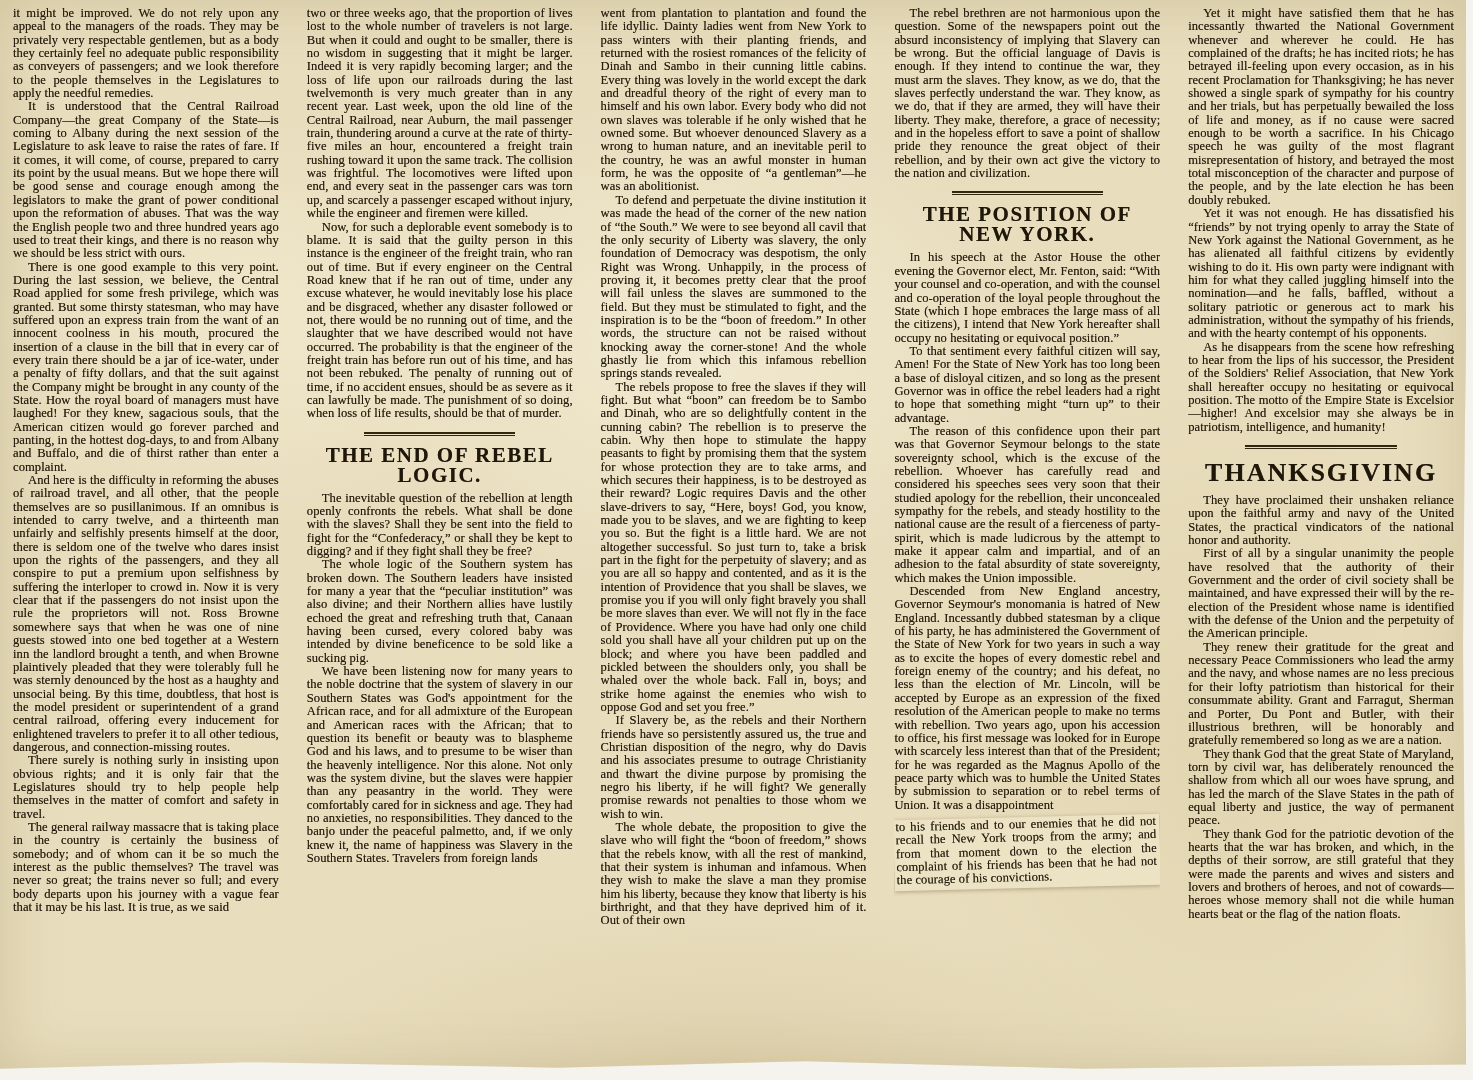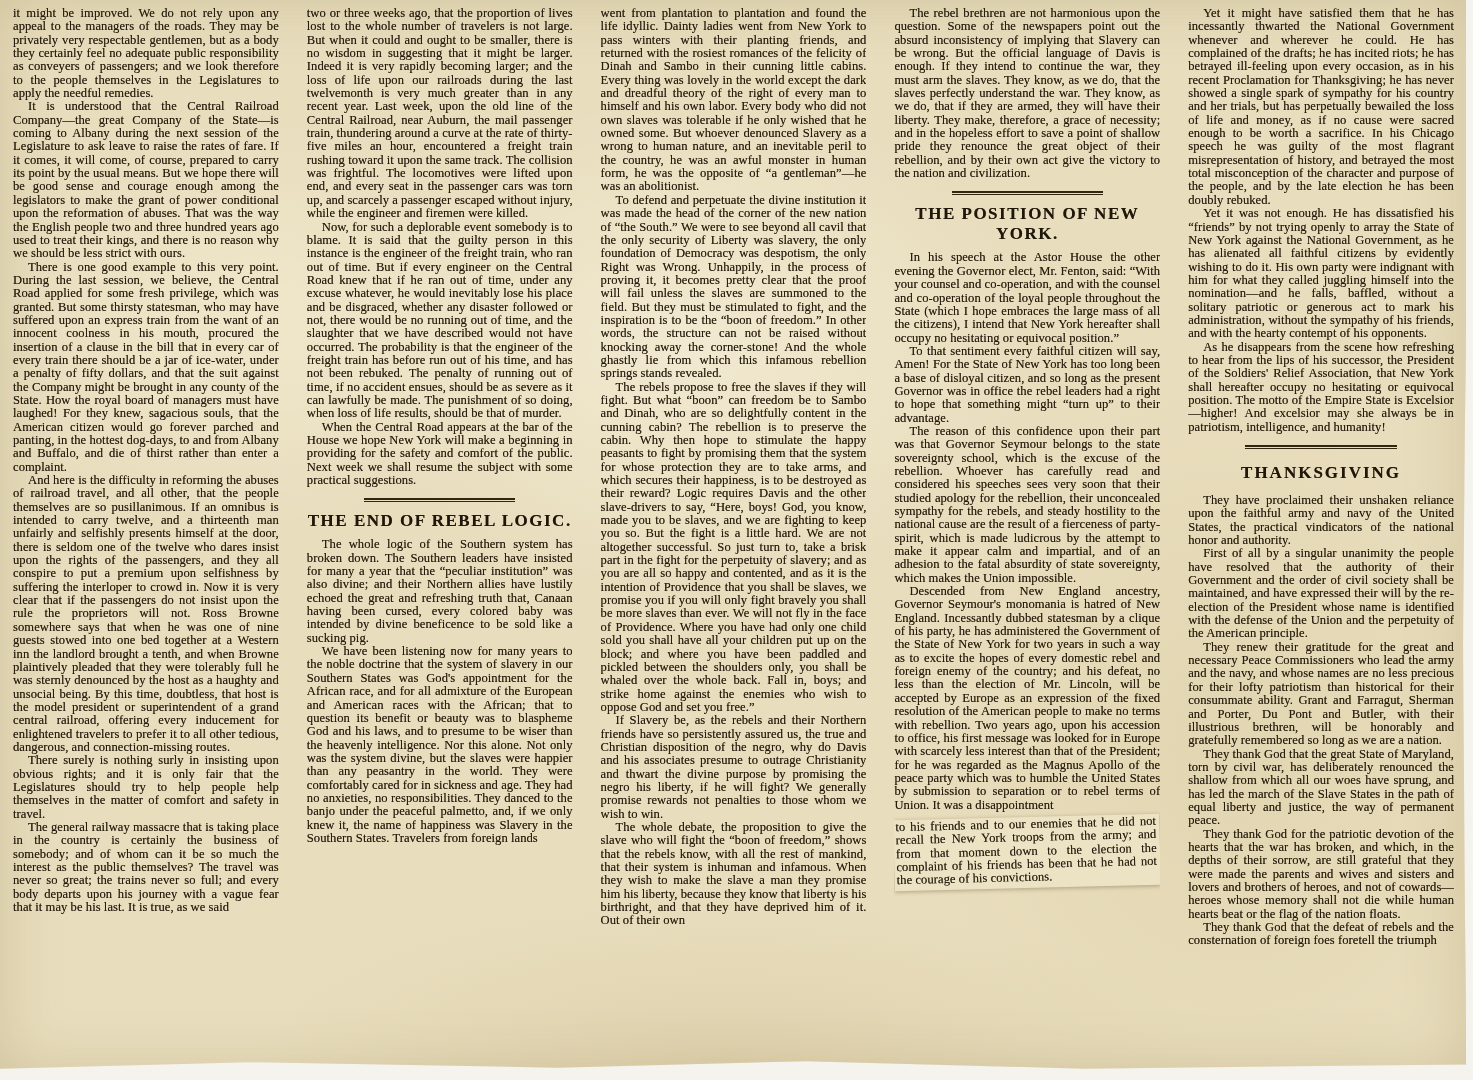--- a/index.html
+++ b/index.html
@@ -56,54 +56,54 @@
   }
   .rule{
     width:57%;
     margin:11px auto 0 auto;
     height:4px;
     border-top:2px solid #31270f;
     border-bottom:1px solid #31270f;
     box-sizing:border-box;
   }
   .headline{
-    font-size:17px;
+    font-size:21px;
     line-height:20px;
     font-weight:bold;
     text-align:center;
     letter-spacing:1.5px;
     margin:9px 0 7px 0;
     text-indent:0;
     color:#1f170a;
   }
   .headline.large{
-    font-size:17px;
+    font-size:26px;
     line-height:24px;
     letter-spacing:2px;
     margin:12px 0 9px 0;
   }
 </style>
 </head>
 <body>
 
 <div class="paper">
     <div class="col">
       <p class="para noindent">it might be improved.  We do not rely upon any appeal to the managers of the roads.  They may be privately very respectable gentlemen, but as a body they certainly feel no adequate public responsibility as conveyers of passengers; and we look therefore to the people themselves in the Legislatures to apply the needful remedies.</p>
       <p class="para">It is understood that the Central Railroad Company—the great Company of the State—is coming to Albany during the next session of the Legislature to ask leave to raise the rates of fare. If it comes, it will come, of course, prepared to carry its point by the usual means.  But we hope there will be good sense and courage enough among the legislators to make the grant of power conditional upon the reformation of abuses.  That was the way the English people two and three hundred years ago used to treat their kings, and there is no reason why we should be less strict with ours.</p>
       <p class="para">There is one good example to this very point. During the last session, we believe, the Central Road applied for some fresh privilege, which was granted.  But some thirsty statesman, who may have suffered upon an express train from the want of an innocent coolness in his mouth, procured the insertion of a clause in the bill that in every car of every train there should be a jar of ice-water, under a penalty of fifty dollars, and that the suit against the Company might be brought in any county of the State.  How the royal board of managers must have laughed! For they knew, sagacious souls, that the American citizen would go forever parched and panting, in the hottest dog-days, to and from Albany and Buffalo, and die of thirst rather than enter a complaint.</p>
       <p class="para">And here is the difficulty in reforming the abuses of railroad travel, and all other, that the people themselves are so pusillanimous. If an omnibus is intended to carry twelve, and a thirteenth man unfairly and selfishly presents himself at the door, there is seldom one of the twelve who dares insist upon the rights of the passengers, and they all conspire to put a premium upon selfishness by suffering the interloper to crowd in.  Now it is very clear that if the passengers do not insist upon the rule the proprietors will not.  Ross Browne somewhere says that when he was one of nine guests stowed into one bed together at a Western inn the landlord brought a tenth, and when Browne plaintively pleaded that they were tolerably full he was sternly denounced by the host as a haughty and unsocial being.  By this time, doubtless, that host is the model president or superintendent of a grand central railroad, offering every inducement for enlightened travelers to prefer it to all other tedious, dangerous, and connection-missing routes.</p>
       <p class="para">There surely is nothing surly in insisting upon obvious rights; and it is only fair that the Legislatures should try to help people help themselves in the matter of comfort and safety in travel.</p>
       <p class="para">The general railway massacre that is taking place in the country is certainly the business of somebody; and of whom can it be so much the interest as the public themselves?  The travel was never so great; the trains never so full; and every body departs upon his journey with a vague fear that it may be his last.  It is true, as we said</p>
     </div>
     <div class="col">
       <p class="para noindent">two or three weeks ago, that the proportion of lives lost to the whole number of travelers is not large.  But when it could and ought to be smaller, there is no wisdom in suggesting that it might be larger.  Indeed it is very rapidly becoming larger; and the loss of life upon our railroads during the last twelvemonth is very much greater than in any recent year.  Last week, upon the old line of the Central Railroad, near Auburn, the mail passenger train, thundering around a curve at the rate of thirty-five miles an hour, encountered a freight train rushing toward it upon the same track.  The collision was frightful.  The locomotives were lifted upon end, and every seat in the passenger cars was torn up, and scarcely a passenger escaped without injury, while the engineer and firemen were killed.</p>
       <p class="para">Now, for such a deplorable event somebody is to blame.  It is said that the guilty person in this instance is the engineer of the freight train, who ran out of time.  But if every engineer on the Central Road knew that if he ran out of time, under any excuse whatever, he would inevitably lose his place and be disgraced, whether any disaster followed or not, there would be no running out of time, and the slaughter that we have described would not have occurred. The probability is that the engineer of the freight train has before run out of his time, and has not been rebuked.  The penalty of running out of time, if no accident ensues, should be as severe as it can lawfully be made.  The punishment of so doing, when loss of life results, should be that of murder.</p>
-      <p class="para">When the Central Road appears at the bar of the House we hope New York will make a beginning in providing for the safety and comfort of the public.  Next week we shall resume the subject with some practical suggestions.</p>
       <div class="rule"></div>
       <h2 class="headline">THE END OF REBEL LOGIC.</h2>
+      <p class="para">The inevitable question of the rebellion at length openly confronts the rebels.  What shall be done with the slaves?  Shall they be sent into the field to fight for the “Confederacy,” or shall they be kept to digging? and if they fight shall they be free?</p>
       <p class="para">The whole logic of the Southern system has broken down.  The Southern leaders have insisted for many a year that the “peculiar institution” was also divine; and their Northern allies have lustily echoed the great and refreshing truth that, Canaan having been cursed, every colored baby was intended by divine beneficence to be sold like a sucking pig.</p>
       <p class="para">We have been listening now for many years to the noble doctrine that the system of slavery in our Southern States was God's appointment for the African race, and for all admixture of the European and American races with the African; that to question its benefit or beauty was to blaspheme God and his laws, and to presume to be wiser than the heavenly intelligence.  Nor this alone.  Not only was the system divine, but the slaves were happier than any peasantry in the world.  They were comfortably cared for in sickness and age.  They had no anxieties, no responsibilities.  They danced to the banjo under the peaceful palmetto, and, if we only knew it, the name of happiness was Slavery in the Southern States.  Travelers from foreign lands</p>
     </div>
     <div class="col">
       <p class="para noindent">went from plantation to plantation and found the life idyllic.  Dainty ladies went from New York to pass winters with their planting friends, and returned with the rosiest romances of the felicity of Dinah and Sambo in their cunning little cabins.  Every thing was lovely in the world except the dark and dreadful theory of the right of every man to himself and his own labor.  Every body who did not own slaves was tolerable if he only wished that he owned some.  But whoever denounced Slavery as a wrong to human nature, and an inevitable peril to the country, he was an awful monster in human form, he was the opposite of “a gentleman”—he was an abolitionist.</p>
       <p class="para">To defend and perpetuate the divine institution it was made the head of the corner of the new nation of “the South.”  We were to see beyond all cavil that the only security of Liberty was slavery, the only foundation of Democracy was despotism, the only Right was Wrong.  Unhappily, in the process of proving it, it becomes pretty clear that the proof will fail unless the slaves are summoned to the field.  But they must be stimulated to fight, and the inspiration is to be the “boon of freedom.”  In other words, the structure can not be raised without knocking away the corner-stone!  And the whole ghastly lie from which this infamous rebellion springs stands revealed.</p>
       <p class="para">The rebels propose to free the slaves if they will fight.  But what “boon” can freedom be to Sambo and Dinah, who are so delightfully content in the cunning cabin?  The rebellion is to preserve the cabin.  Why then hope to stimulate the happy peasants to fight by promising them that the system for whose protection they are to take arms, and which secures their happiness, is to be destroyed as their reward? Logic requires Davis and the other slave-drivers to say, “Here, boys! God, you know, made you to be slaves, and we are fighting to keep you so.  But the fight is a little hard.  We are not altogether successful.  So just turn to, take a brisk part in the fight for the perpetuity of slavery; and as you are all so happy and contented, and as it is the intention of Providence that you shall be slaves, we promise you if you will only fight bravely you shall be more slaves than ever.  We will not fly in the face of Providence.  Where you have had only one child sold you shall have all your children put up on the block; and where you have been paddled and pickled between the shoulders only, you shall be whaled over the whole back.  Fall in, boys; and strike home against the enemies who wish to oppose God and set you free.”</p>
       <p class="para">If Slavery be, as the rebels and their Northern friends have so persistently assured us, the true and Christian disposition of the negro, why do Davis and his associates presume to outrage Christianity and thwart the divine purpose by promising the negro his liberty, if he will fight? We generally promise rewards not penalties to those whom we wish to win.</p>
       <p class="para">The whole debate, the proposition to give the slave who will fight the “boon of freedom,” shows that the rebels know, with all the rest of mankind, that their system is inhuman and infamous.  When they wish to make the slave a man they promise him his liberty, because they know that liberty is his birthright, and that they have deprived him of it.  Out of their own</p>
     </div>
@@ -121,15 +121,14 @@
       <p class="para">Yet it might have satisfied them that he has incessantly thwarted the National Government whenever and wherever he could.  He has complained of the drafts; he has incited riots; he has betrayed ill-feeling upon every occasion, as in his recent Proclamation for Thanksgiving; he has never showed a single spark of sympathy for his country and her trials, but has perpetually bewailed the loss of life and money, as if no cause were sacred enough to be worth a sacrifice.  In his Chicago speech he was guilty of the most flagrant misrepresentation of history, and betrayed the most total misconception of the character and purpose of the people, and by the late election he has been doubly rebuked.</p>
       <p class="para">Yet it was not enough.  He has dissatisfied his “friends” by not trying openly to array the State of New York against the National Government, as he has alienated all faithful citizens by evidently wishing to do it.  His own party were indignant with him for what they called juggling himself into the nomination—and he falls, baffled, without a solitary patriotic or generous act to mark his administration, without the sympathy of his friends, and with the hearty contempt of his opponents.</p>
       <p class="para">As he disappears from the scene how refreshing to hear from the lips of his successor, the President of the Soldiers' Relief Association, that New York shall hereafter occupy no hesitating or equivocal position.  The motto of the Empire State is Excelsior—higher!  And excelsior may she always be in patriotism, intelligence, and humanity!</p>
       <div class="rule"></div>
       <h2 class="headline large">THANKSGIVING</h2>
       <p class="para">They have proclaimed their unshaken reliance upon the faithful army and navy of the United States, the practical vindicators of the national honor and authority.</p>
       <p class="para">First of all by a singular unanimity the people have resolved that the authority of their Government and the order of civil society shall be maintained, and have expressed their will by the re-election of the President whose name is identified with the defense of the Union and the perpetuity of the American principle.</p>
       <p class="para">They renew their gratitude for the great and necessary Peace Commissioners who lead the army and the navy, and whose names are no less precious for their lofty patriotism than historical for their consummate ability.  Grant and Farragut, Sherman and Porter, Du Pont and Butler, with their illustrious brethren, will be honorably and gratefully remembered so long as we are a nation.</p>
       <p class="para">They thank God that the great State of Maryland, torn by civil war, has deliberately renounced the shallow from which all our woes have sprung, and has led the march of the Slave States in the path of equal liberty and justice, the way of permanent peace.</p>
       <p class="para">They thank God for the patriotic devotion of the hearts that the war has broken, and which, in the depths of their sorrow, are still grateful that they were made the parents and wives and sisters and lovers and brothers of heroes, and not of cowards—heroes whose memory shall not die while human hearts beat or the flag of the nation floats.</p>
-      <p class="para">They thank God that the defeat of rebels and the consternation of foreign foes foretell the triumph</p>
     </div>
   </div>
 
 </body></html>

